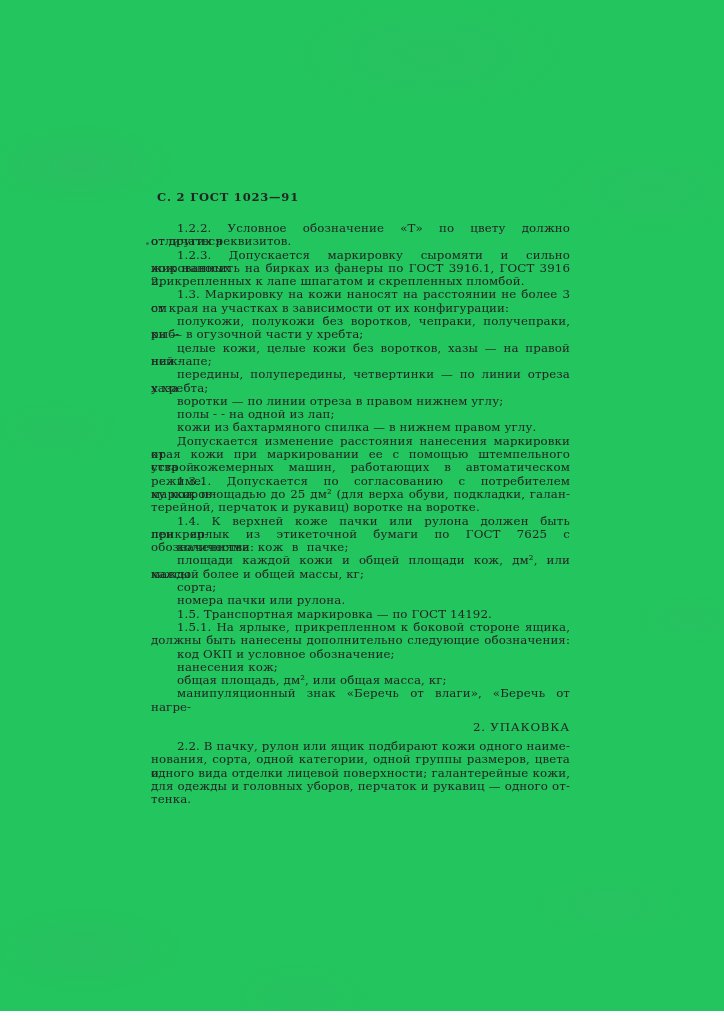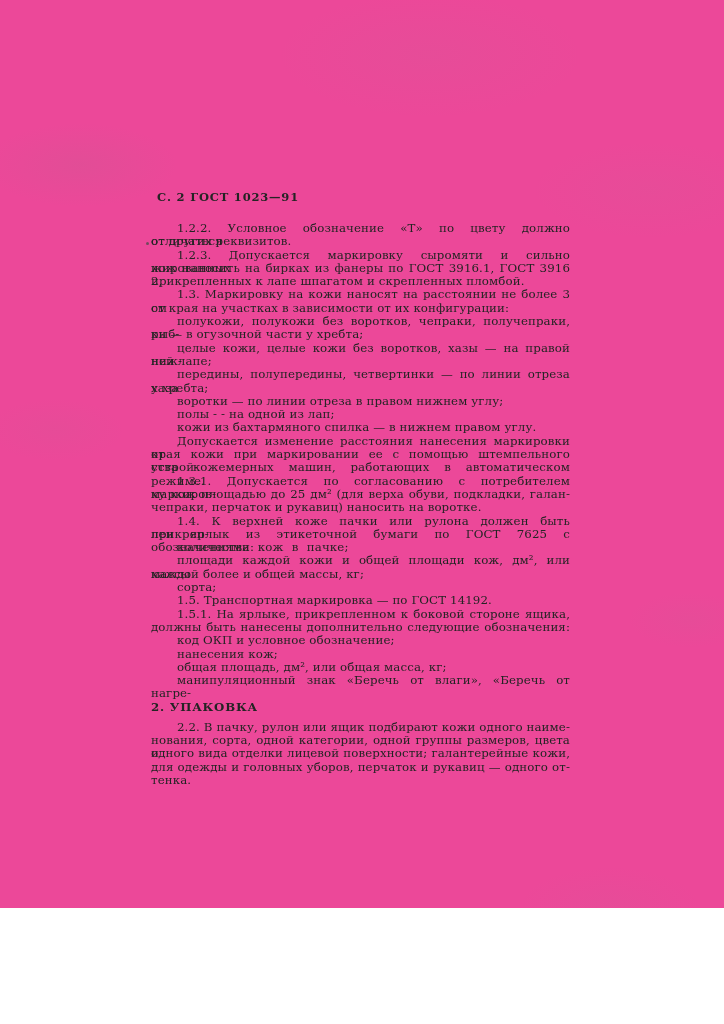--- a/index.html
+++ b/index.html
@@ -1,20 +1,20 @@
 <!DOCTYPE html>
 <html lang="ru"><head>
 <meta charset="utf-8">
 <style>
   html, body { margin: 0; padding: 0; }
   .page {
     position: relative;
     width: 724px;
-    height: 908px;
-    background: #ec4899;
+    height: 1011px;
+    background: #22c55e;
     font-family: "DejaVu Serif", "Liberation Serif", serif;
     color: #242424;
     overflow: hidden;
   }
   
   .noise {
     position: absolute;
     inset: 0;
     pointer-events: none;
     background:
@@ -48,23 +48,23 @@
     height: 13.3px;
     line-height: 13.3px;
     white-space: normal;
   }
   .line.j { text-align: justify; text-align-last: justify; }
   .line.i { text-indent: 26px; }
   .line.ws { word-spacing: 4.5px; }
   .heading {
     height: 13.3px;
     line-height: 13.3px;
-    margin: 14px 0 6px 0;
-    text-align: left;
-    font-weight: bold;
+    margin: 20px 0 6px 0;
+    text-align: right;
+    font-weight: normal;
     letter-spacing: 0.8px;
   }
   .artifact-dot {
     position: absolute;
     left: 146px;
     top: 242px;
     width: 3px;
     height: 3px;
     border-radius: 50%;
     background: #4a4a4a;
@@ -93,27 +93,28 @@
       <div class="line i j">передины, полупередины, четвертинки — по линии отреза хаза</div>
       <div class="line">у хребта;</div>
       <div class="line i">воротки — по линии отреза в правом нижнем углу;</div>
       <div class="line i">полы - - на одной из лап;</div>
       <div class="line i">кожи из бахтармяного спилка — в нижнем правом углу.</div>
       <div class="line i j">Допускается изменение расстояния нанесения маркировки от</div>
       <div class="line j">края кожи при маркировании ее с помощью штемпельного устрой-</div>
       <div class="line j">ства кожемерных машин, работающих в автоматическом режиме.</div>
       <div class="line i j">1.3.1. Допускается по согласованию с потребителем маркиров-</div>
       <div class="line j">ку кож площадью до 25 дм² (для верха обуви, подкладки, галан-</div>
-      <div class="line">чепраки, перчаток и рукавиц) наносить на воротке.</div>
+      <div class="line">терейной, перчаток и рукавиц) воротке на воротке.</div>
       <div class="line i j">1.4. К верхней коже пачки или рулона должен быть прикреп-</div>
       <div class="line j">лен ярлык из этикеточной бумаги по ГОСТ 7625 с обозначениями:</div>
       <div class="line i ws">количества кож в пачке;</div>
       <div class="line i j">площади каждой кожи и общей площади кож, дм², или массы</div>
       <div class="line">каждой более и общей массы, кг;</div>
       <div class="line i">сорта;</div>
+      <div class="line i">номера пачки или рулона.</div>
       <div class="line i">1.5. Транспортная маркировка — по ГОСТ 14192.</div>
       <div class="line i j">1.5.1. На ярлыке, прикрепленном к боковой стороне ящика,</div>
       <div class="line j">должны быть нанесены дополнительно следующие обозначения:</div>
       <div class="line i">код ОКП и условное обозначение;</div>
       <div class="line i">нанесения кож;</div>
       <div class="line i">общая площадь, дм², или общая масса, кг;</div>
       <div class="line i j">манипуляционный знак «Беречь от влаги», «Беречь от нагре-</div>
       <div class="heading">2. УПАКОВКА</div>
       <div class="line i j">2.2. В пачку, рулон или ящик подбирают кожи одного наиме-</div>
       <div class="line j">нования, сорта, одной категории, одной группы размеров, цвета и</div>

